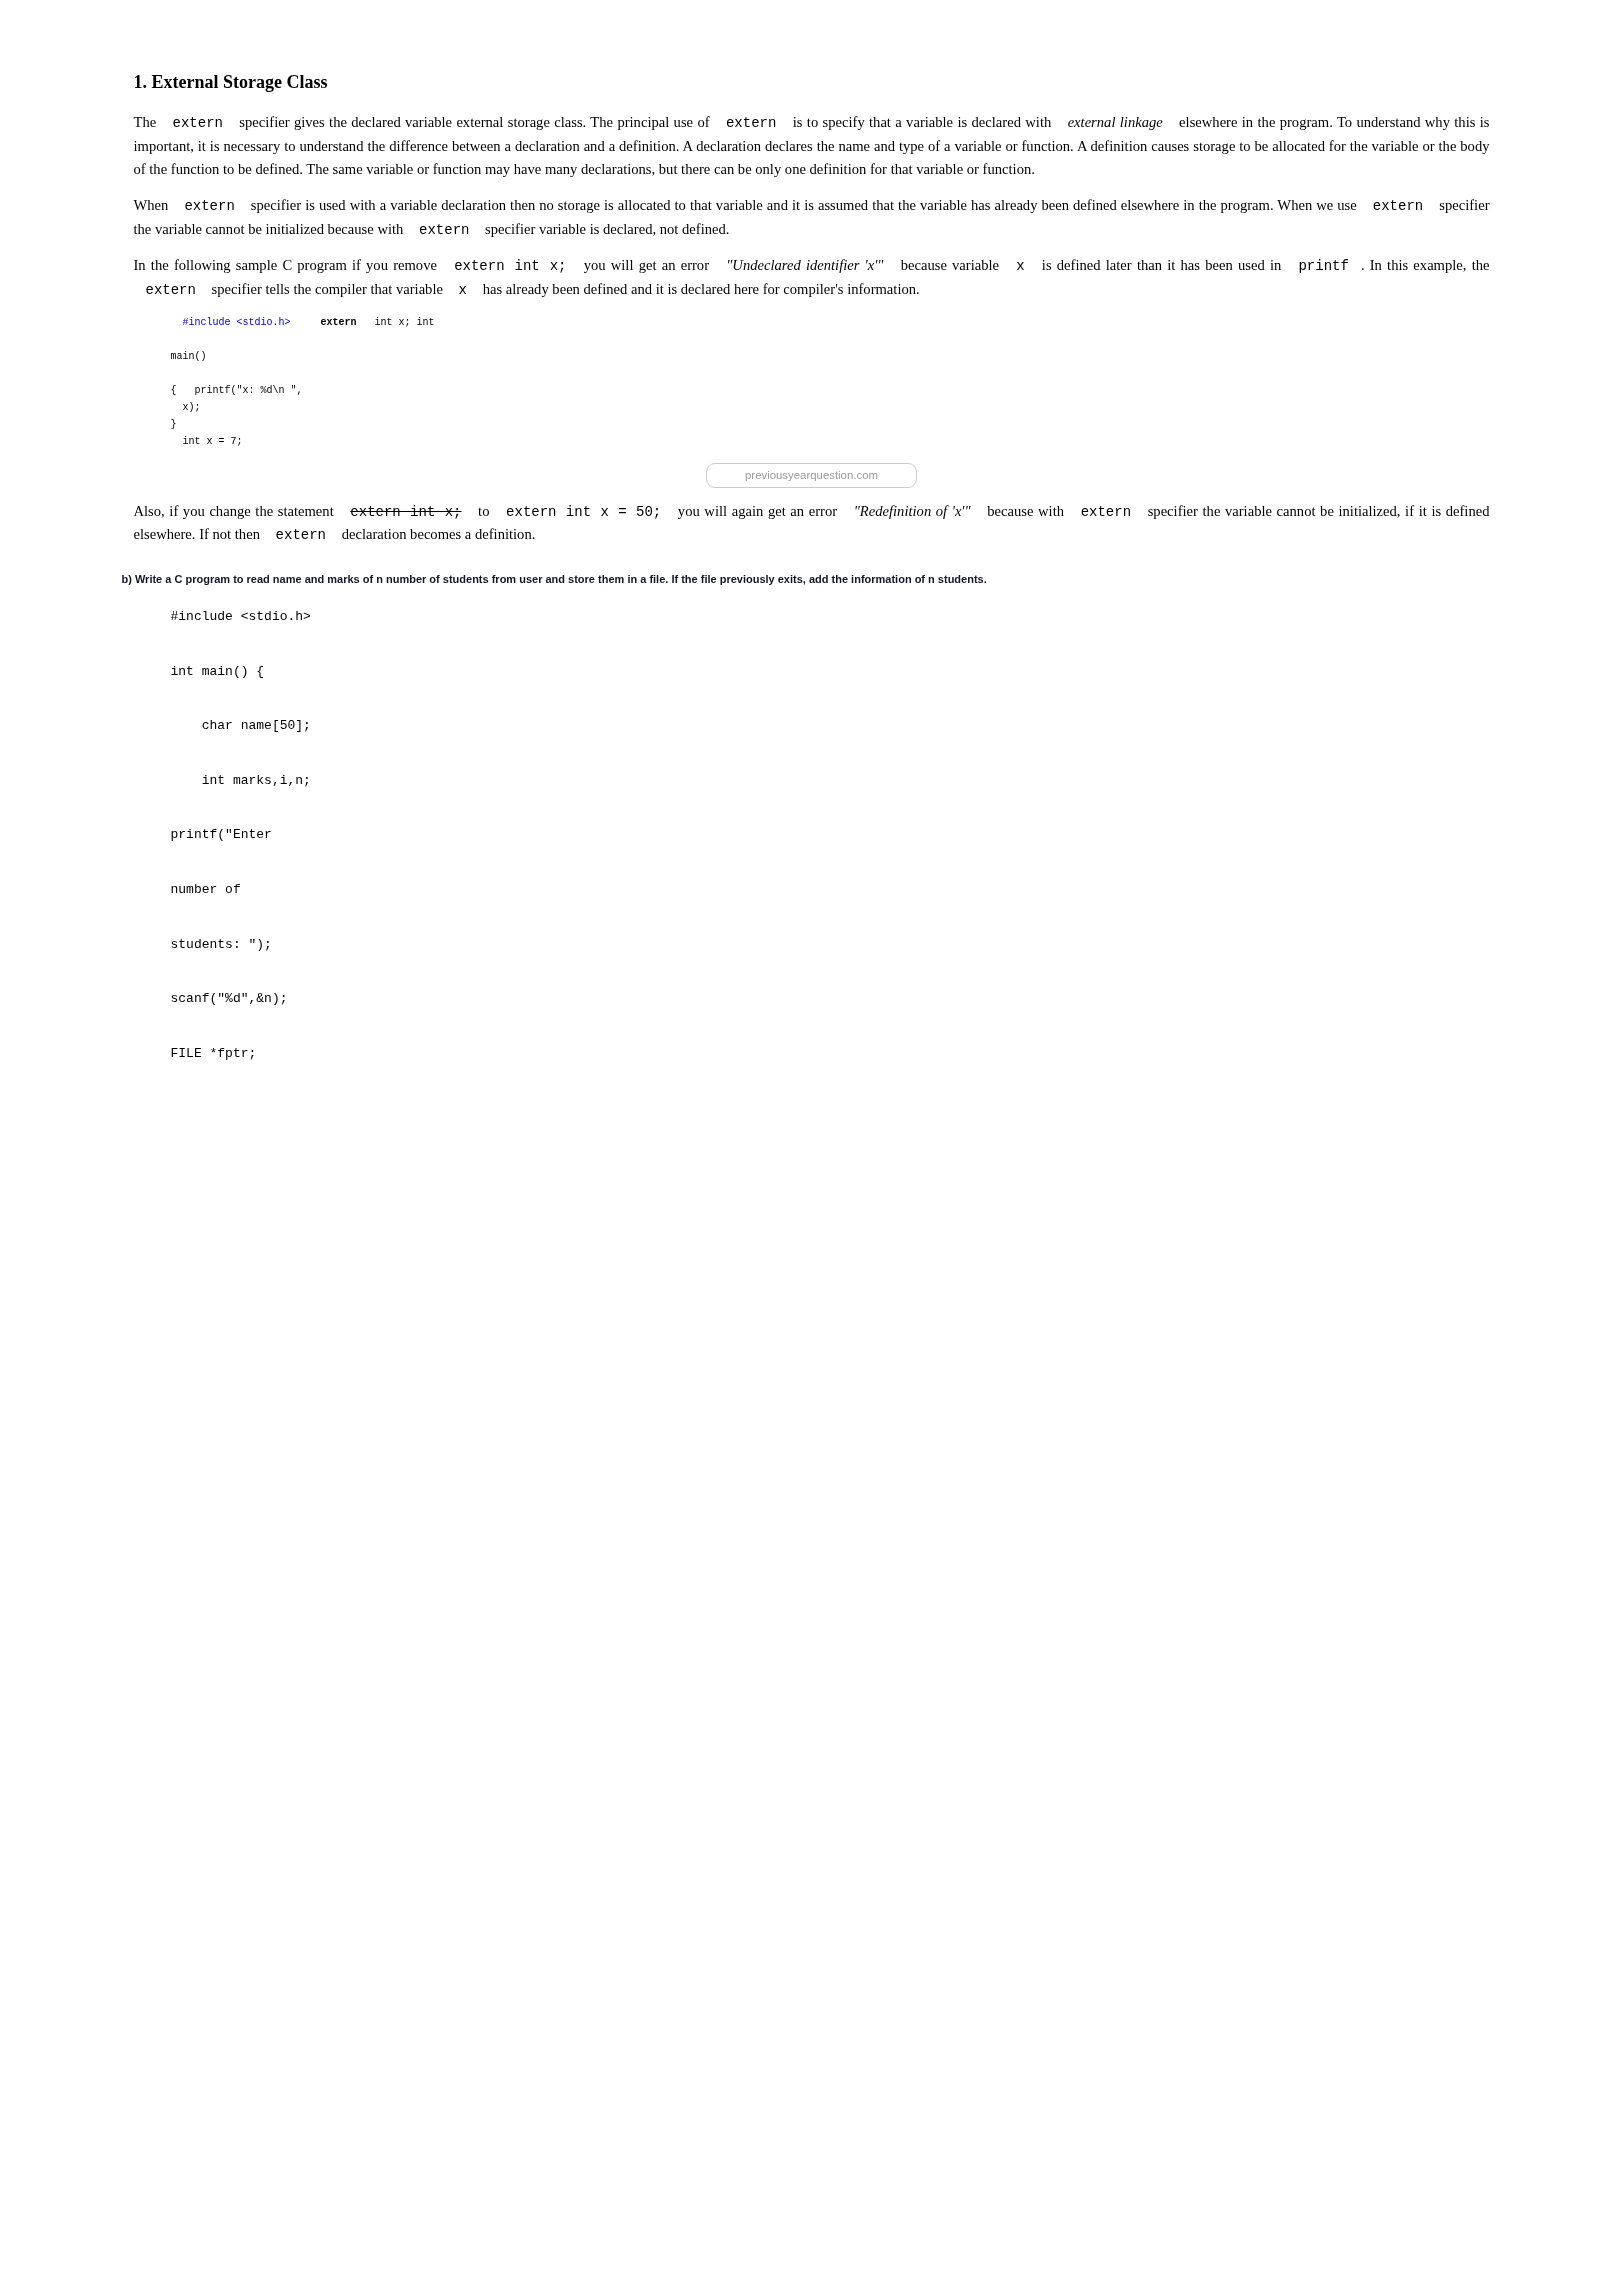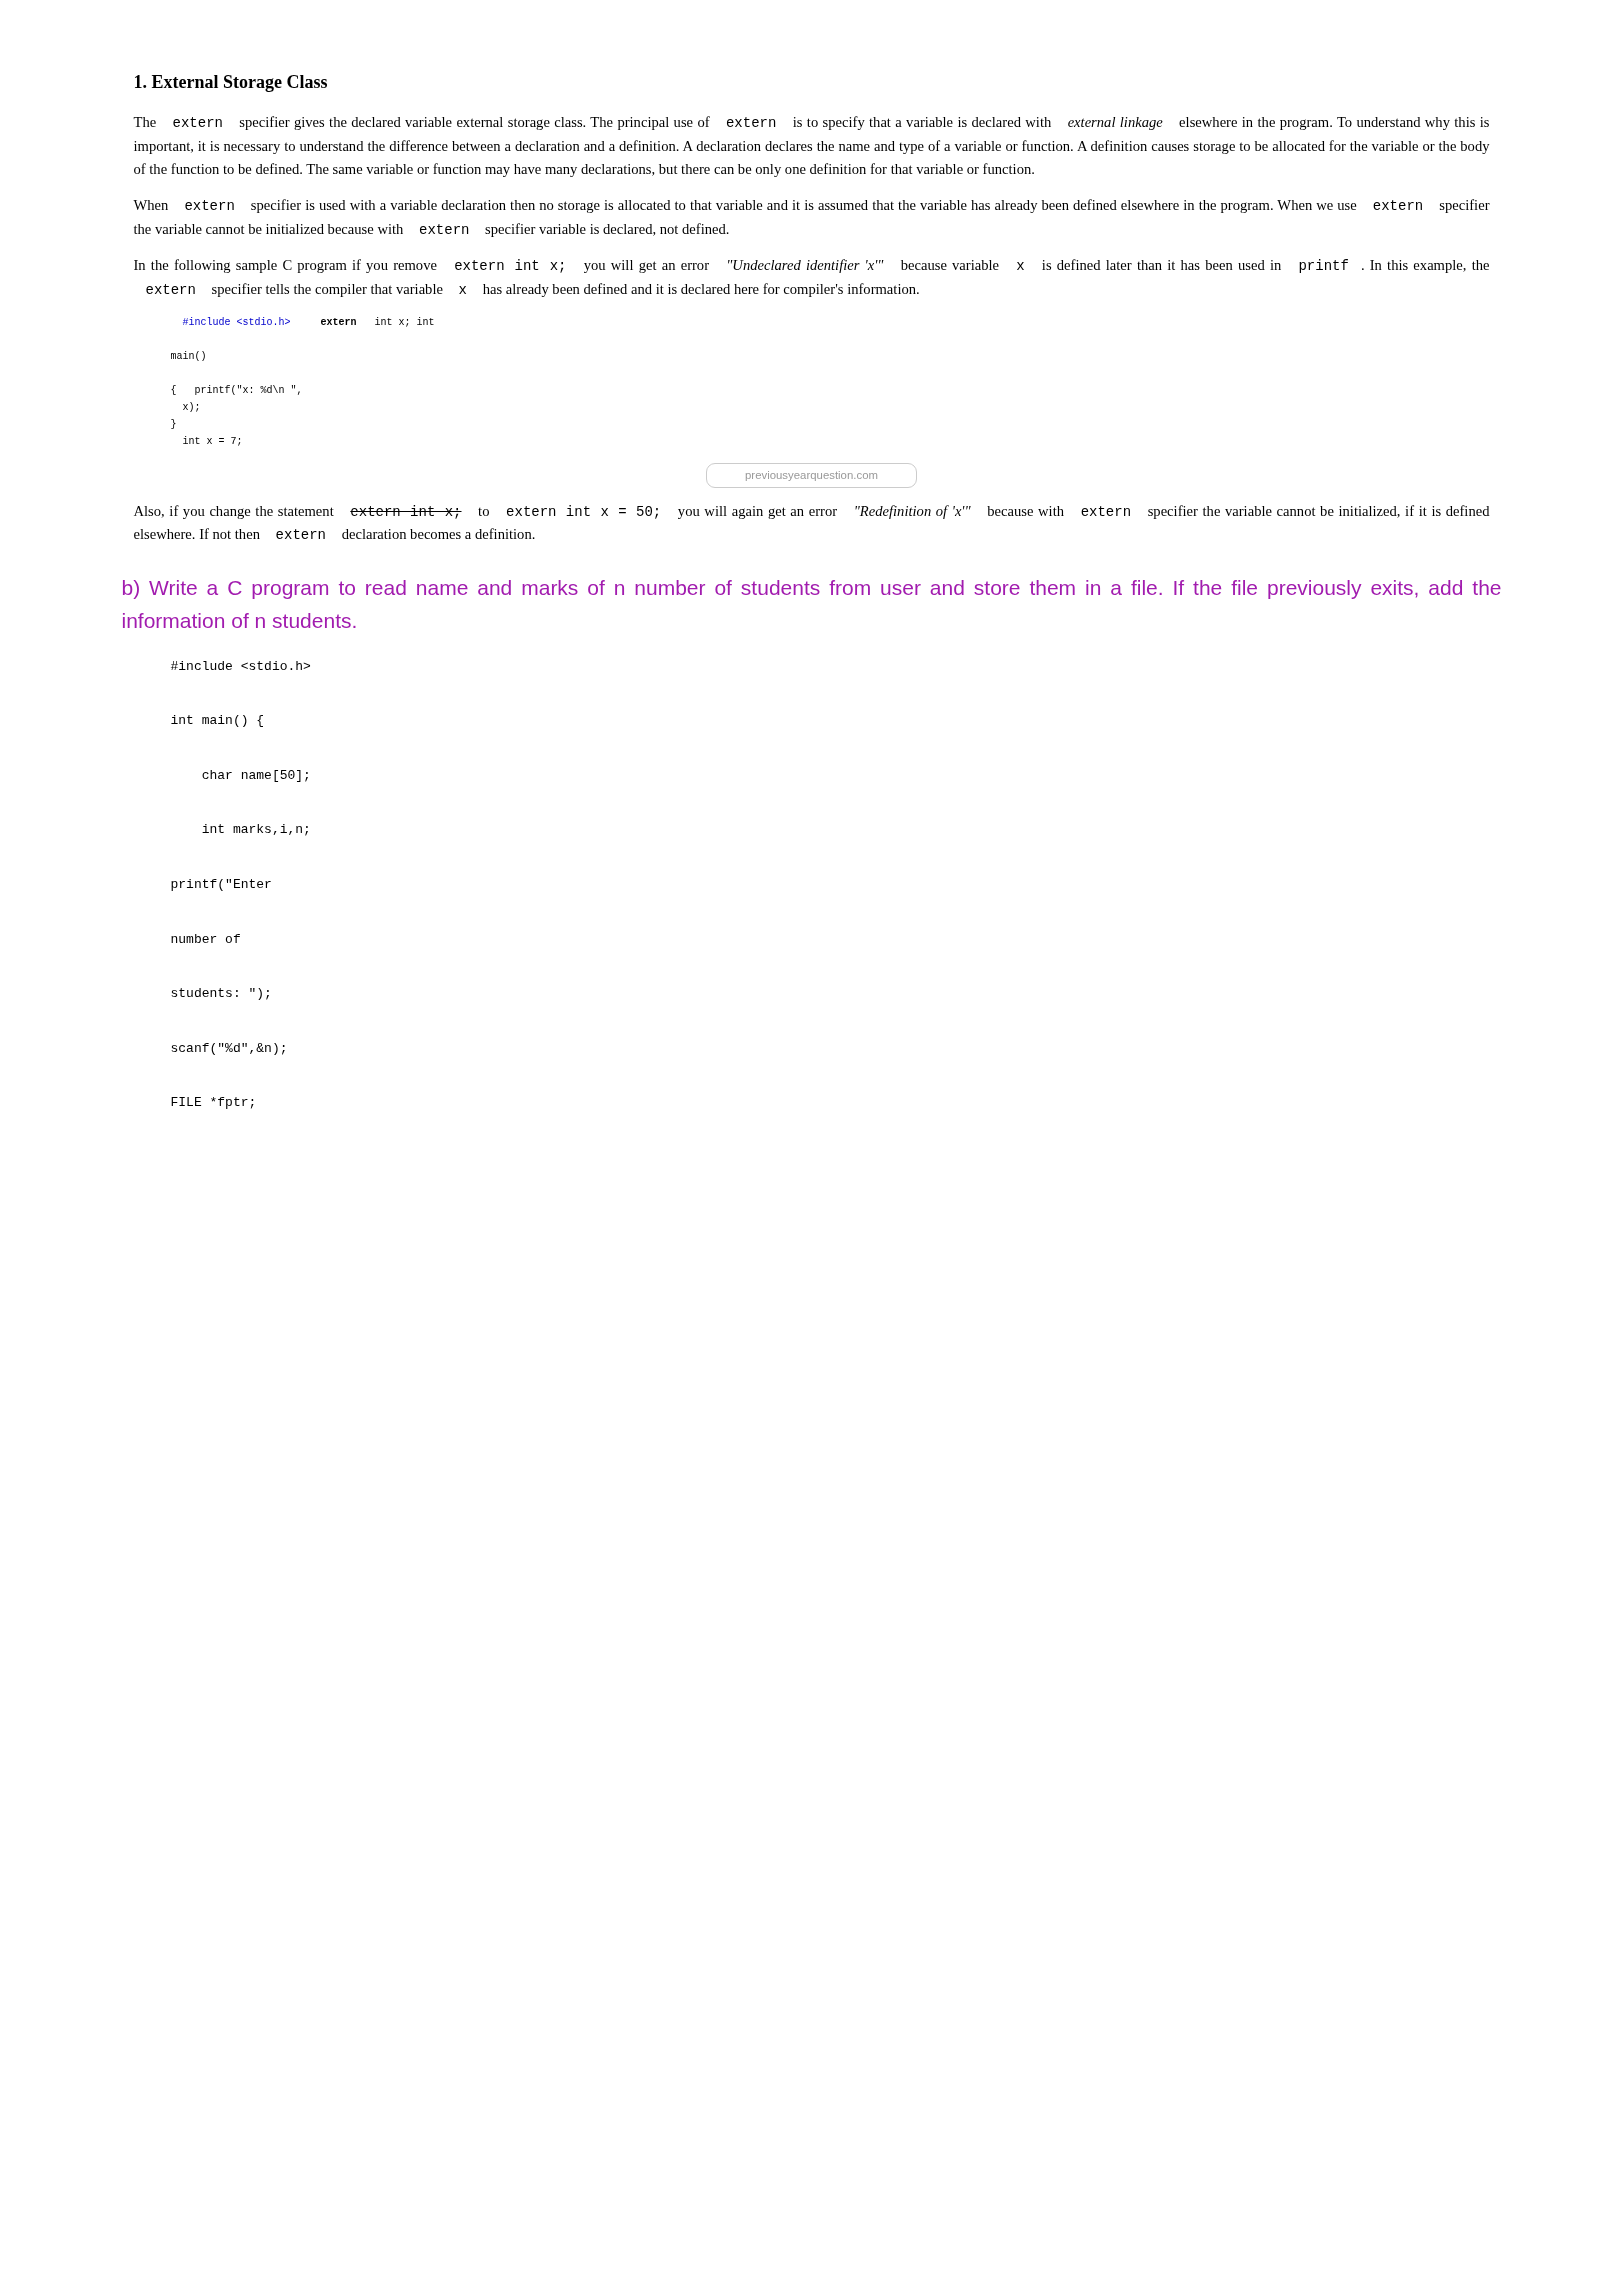--- a/index.html
+++ b/index.html
@@ -65,23 +65,23 @@
       font-size: 11.4px;
       font-family: Arial, sans-serif;
       border: 0.8px solid #ccc;
       width: 211px;
       margin: 8px auto 11.4px auto;
       padding: 2.4px 6.5px;
       border-radius: 9px;
     }
 
     .question-b {
-      color: #a21caf;
-      font-weight: normal;
-      font-size: 21px;
+      color: #0f172a;
+      font-weight: bold;
+      font-size: 11px;
       margin: 24px 0 14.6px 0;
       font-family: Arial, sans-serif;
     }
 
     .code-block-b {
       font-family: 'Courier New', Courier, monospace;
       font-size: 13px;
       line-height: 2.1;
       margin: 6.5px 0 0 49px;
       white-space: pre;

